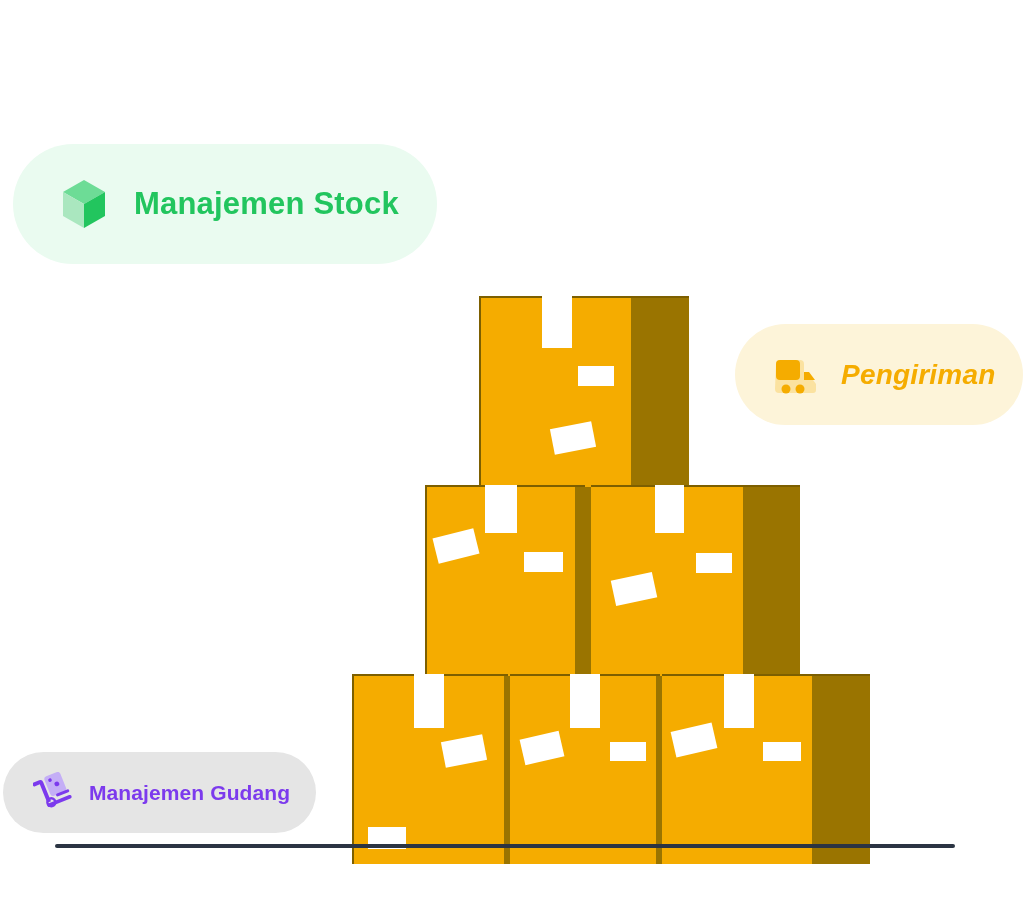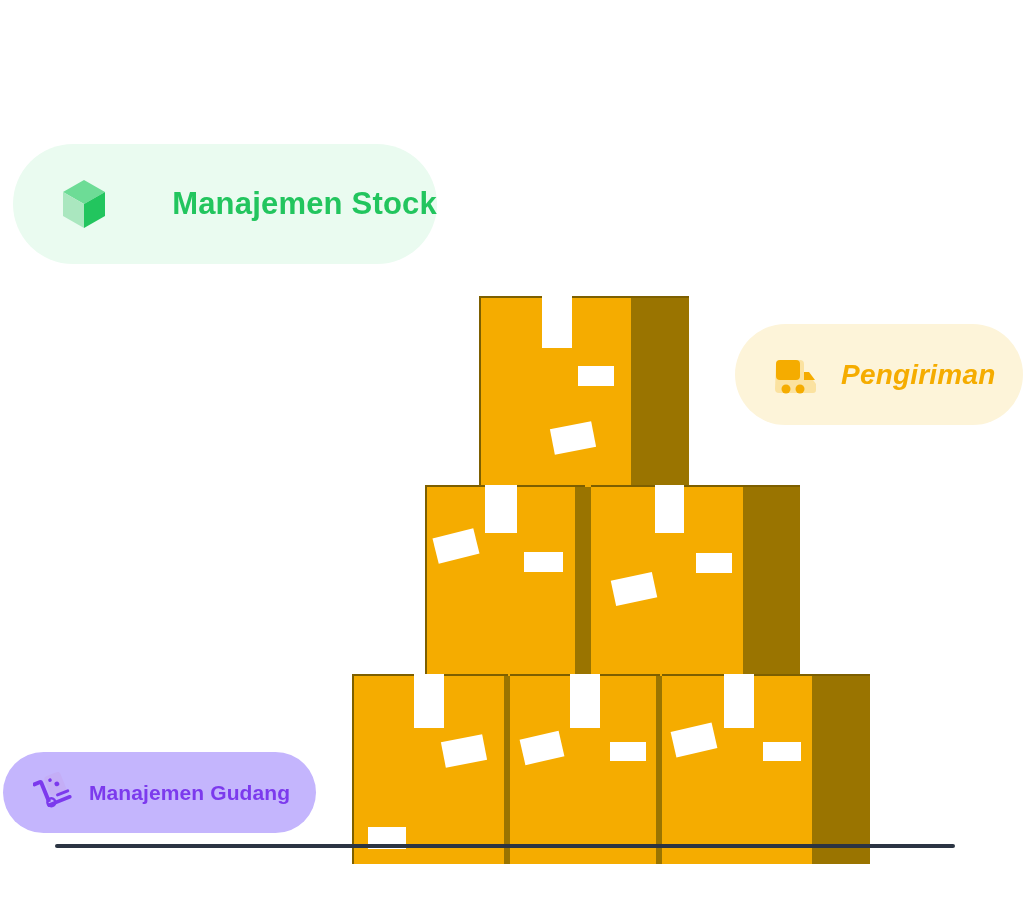--- a/index.html
+++ b/index.html
@@ -67,21 +67,20 @@
     white-space: nowrap;
   }
 
   #pill-stock {
     left: 13px;
     top: 144px;
     width: 424px;
     height: 120px;
     background: #eafbf0;
     padding-left: 47px;
-    justify-content: space-between;
   }
   #pill-stock .pill-label {
     font-size: 31px;
     color: #22c55e;
     margin-left: 26px;
     letter-spacing: 0.2px;
   }
 
   #pill-shipping {
     left: 735px;
@@ -97,21 +96,21 @@
     color: #f5ac00;
     margin-left: 22px;
     letter-spacing: 0.2px;
   }
 
   #pill-warehouse {
     left: 3px;
     top: 752px;
     width: 313px;
     height: 81px;
-    background: #c4b5fd;
+    background: #e5e5e5;
     padding-left: 30px;
   }
   #pill-warehouse .pill-label {
     font-size: 21px;
     color: #7c3aed;
     margin-left: 16px;
     letter-spacing: 0.1px;
   }
 
   .pill-icon { flex: 0 0 auto; display: block; line-height: 0; }

